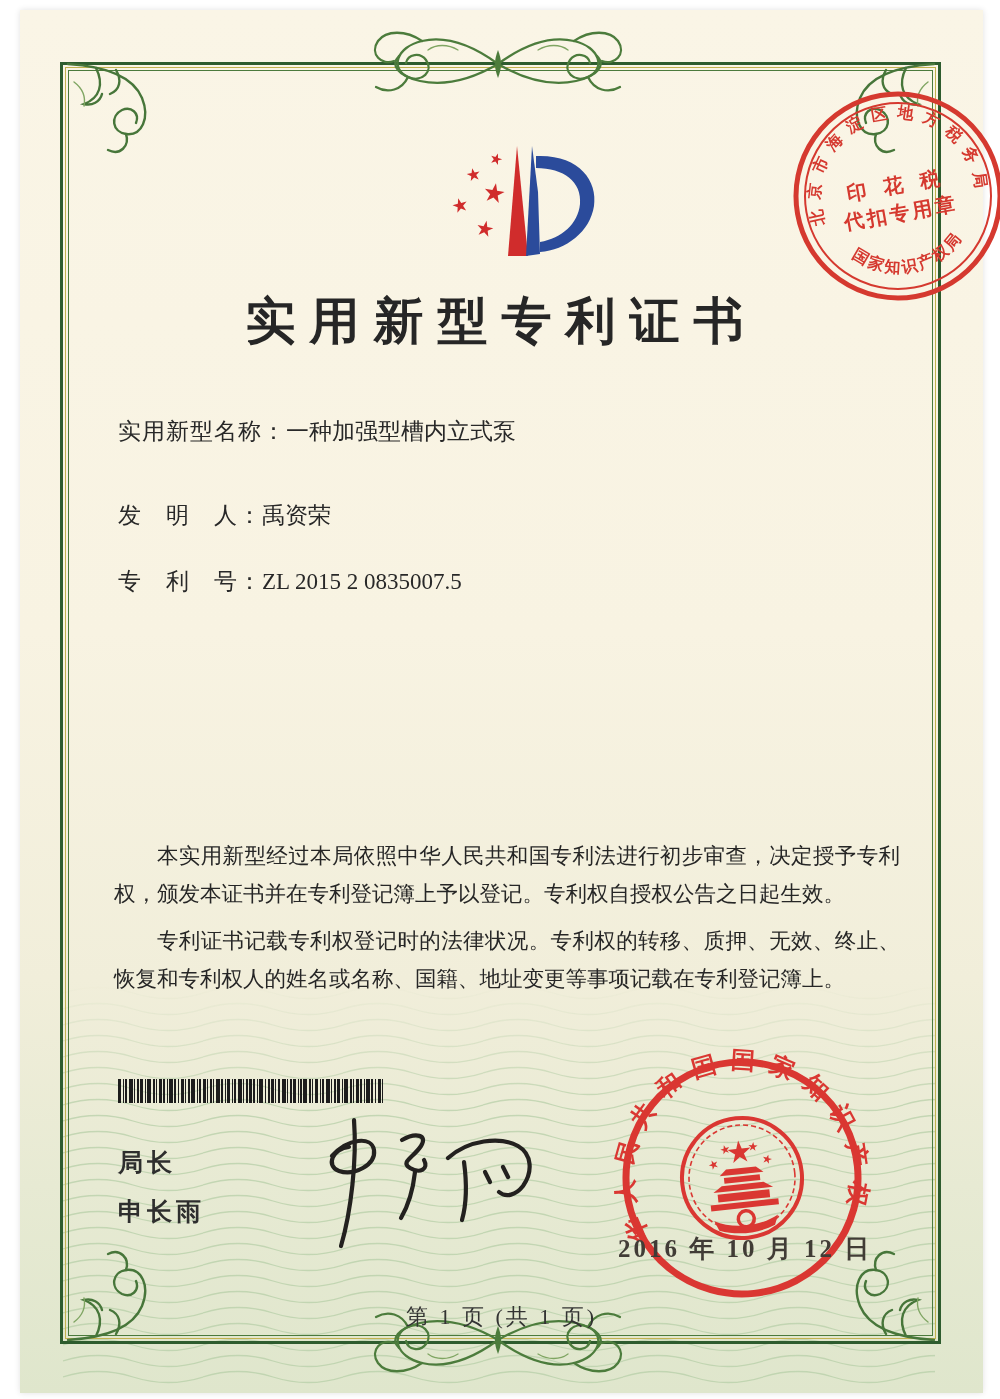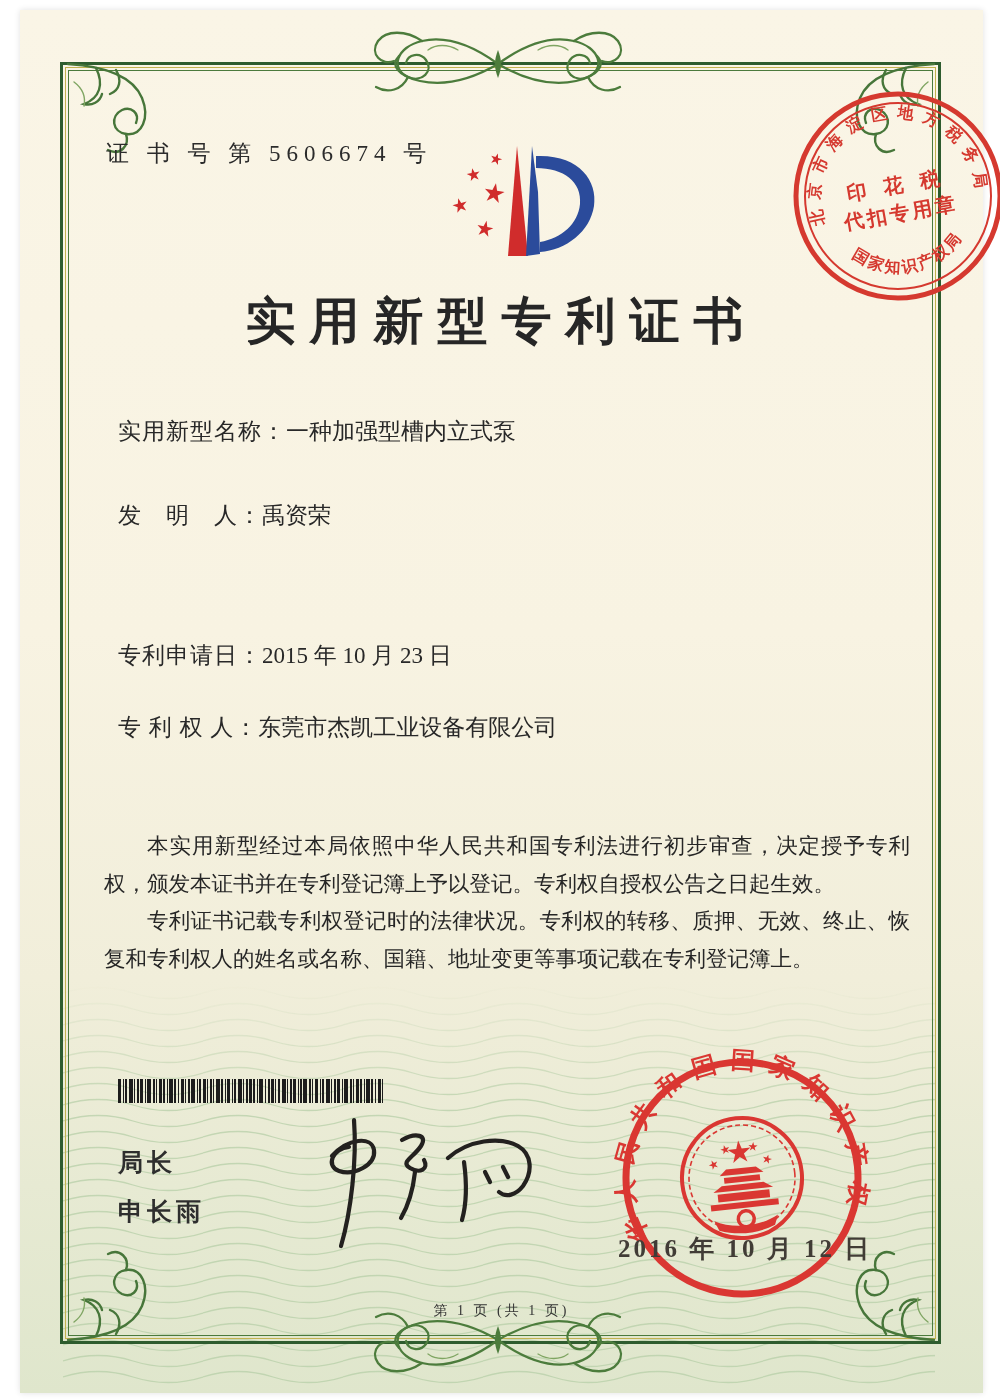--- a/index.html
+++ b/index.html
@@ -20,31 +20,31 @@
   .cert-no{position:absolute;left:86px;top:128px;font-size:23px;letter-spacing:6px;color:#2b2b2b;}
   .logo{position:absolute;left:408px;top:118px;}
   .taxstamp{position:absolute;left:758px;top:66px;}
   .title{position:absolute;left:0;top:278px;width:963px;text-align:center;
          font-size:50px;font-weight:bold;letter-spacing:14px;color:#262626;}
   .field{position:absolute;left:98px;font-size:23px;color:#282828;white-space:nowrap;}
   .field .lbl{letter-spacing:1px;}
   .f-0{top:406px}.f-1{top:490px}.f-2{top:556px}.f-3{top:630px}.f-4{top:702px}.f-5{top:774px}
   .paras{position:absolute;left:84px;top:818px;width:806px;font-size:21.5px;
          line-height:37.5px;color:#262626;text-align:justify;}
-  .paras p{margin:0;text-indent:2em;}
+  .paras p{margin:10px;text-indent:2em;}
   .barcode{position:absolute;left:98px;top:1068px;}
   .director{position:absolute;left:98px;top:1136px;font-family:Liberation Serif, serif;
             font-weight:bold;color:#2e2e2e;font-size:25px;letter-spacing:4px;}
   .director div{margin-bottom:16px;}
   .signature{position:absolute;left:262px;top:1100px;}
   .bigseal{position:absolute;left:588px;top:1034px;}
   .sealdate{position:absolute;left:598px;top:1222px;font-size:25px;letter-spacing:3px;
             color:#413c36;font-weight:bold;}
   .footer{position:absolute;left:0;top:1292px;width:963px;text-align:center;
-          font-size:14px;letter-spacing:3px;color:#333;}
+          font-size:22px;letter-spacing:3px;color:#333;}
   svg text{font-family:"Liberation Serif","DejaVu Serif",serif;}
 </style>
 </head>
 <body>
 
 <div class="page">
 
   <svg class="waves" width="872" height="400">
     <defs>
       <pattern id="wv" width="140" height="16" patternUnits="userSpaceOnUse">
@@ -94,21 +94,20 @@
     <use href="#scrollhalf"></use>
       <use href="#scrollhalf" transform="translate(400,0) scale(-1,1)"></use>
     <path d="M 200,26 C 196,36 196,44 200,54 C 204,44 204,36 200,26" fill="#4c7c3c"></path>
   </svg>
   <svg class="orn" style="left:278px;top:1290px" width="400" height="80">
     <use href="#scrollhalf" transform="translate(0,80) scale(1,-1)"></use>
       <use href="#scrollhalf" transform="translate(400,80) scale(-1,-1)"></use>
     <path d="M 200,54 C 196,44 196,36 200,26 C 204,36 204,44 200,54" fill="#4c7c3c"></path>
   </svg>
 
-  <div class="cert-no">证 书 号 第 5606674 号</div>
 
   <svg class="logo" width="180" height="150" viewBox="0 0 180 150">
     <g fill="#d02c2c">
       <text x="62" y="34" font-size="15" transform="rotate(18 62 28)">★</text>
       <text x="38" y="54" font-size="17" transform="rotate(-12 38 48)">★</text>
       <text x="55" y="72" font-size="26" transform="rotate(10 55 62)">★</text>
       <text x="24" y="86" font-size="19" transform="rotate(-15 24 80)">★</text>
       <text x="48" y="106" font-size="21" transform="rotate(12 48 98)">★</text>
       <path d="M 89,18 L 80,128 L 100,128 Z"></path>
     </g>
@@ -134,22 +133,21 @@
       </text>
       <text x="0" y="-4" text-anchor="middle" font-size="20" font-weight="bold" fill="#d5392f" stroke="none" letter-spacing="6">印 花 税</text>
       <text x="0" y="24" text-anchor="middle" font-size="20" font-weight="bold" fill="#d5392f" stroke="none" letter-spacing="3">代扣专用章</text>
     </g>
   </svg>
 
   <div class="title">实用新型专利证书</div>
 
   <div class="field f-0"><span class="lbl">实用新型名称：</span><span>一种加强型槽内立式泵</span></div>
   <div class="field f-1"><span class="lbl">发　明　人：</span><span>禹资荣</span></div>
-  <div class="field f-3"><span class="lbl">专利申请日：</span><span>2015 年 10 月 23 日</span></div>
-  <div class="field f-4"><span class="lbl">专 利 权 人：</span><span>东莞市杰凯工业设备有限公司</span></div>
+  <div class="field f-2"><span class="lbl">专　利　号：</span><span>ZL 2015 2 0835007.5</span></div>
 
   <div class="paras">
     <p>本实用新型经过本局依照中华人民共和国专利法进行初步审查，决定授予专利权，颁发本证书并在专利登记簿上予以登记。专利权自授权公告之日起生效。</p>
     <p>专利证书记载专利权登记时的法律状况。专利权的转移、质押、无效、终止、恢复和专利权人的姓名或名称、国籍、地址变更等事项记载在专利登记簿上。</p>
   </div>
 
   <svg class="barcode" width="266" height="26">
     <line x1="0" y1="13" x2="266" y2="13" stroke="#1c1c1c" stroke-width="24" stroke-dasharray="3,2,1,1,2,2,4,1,1,2,2,1,3,2,1,1,4,2,2,1,1,2,3,1,2,2,1,1,4,1,2,2,1,2,3,1,1,2,2,1,4,2,1,1,2,2,3,1,1,2,2,1,1,2,4,1,2,2,1,1,3,2,1,1,2,2,4,1,1,2,2,1,3,1,2,2,1,1,4,2,1,2,2,1,3,1,1,2,2,2,4,1,1,2,2,1,3,2,1,1,2,1,4,2,2,1,1,2"></line>
   </svg>
 

